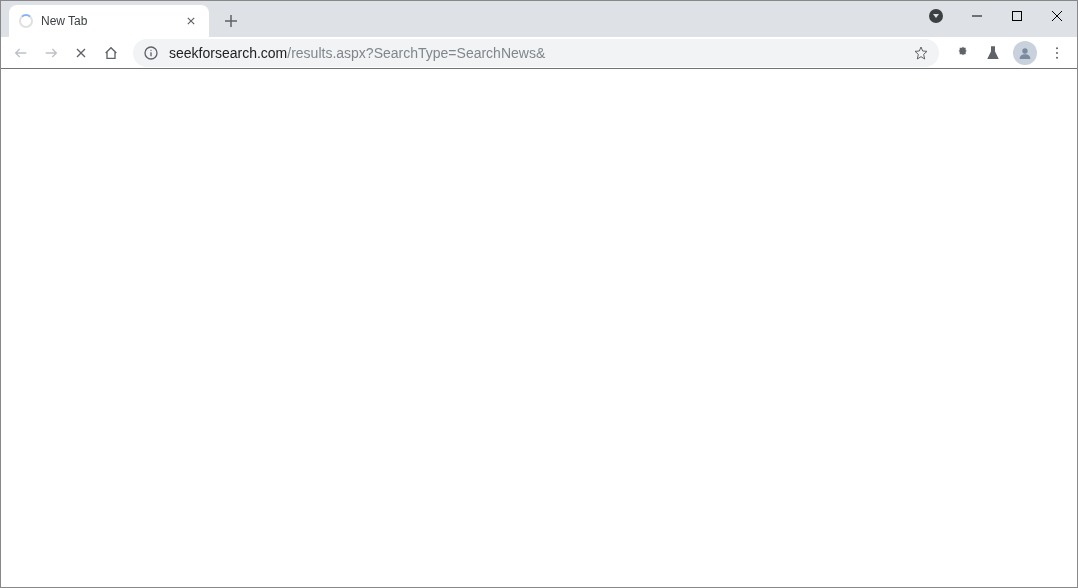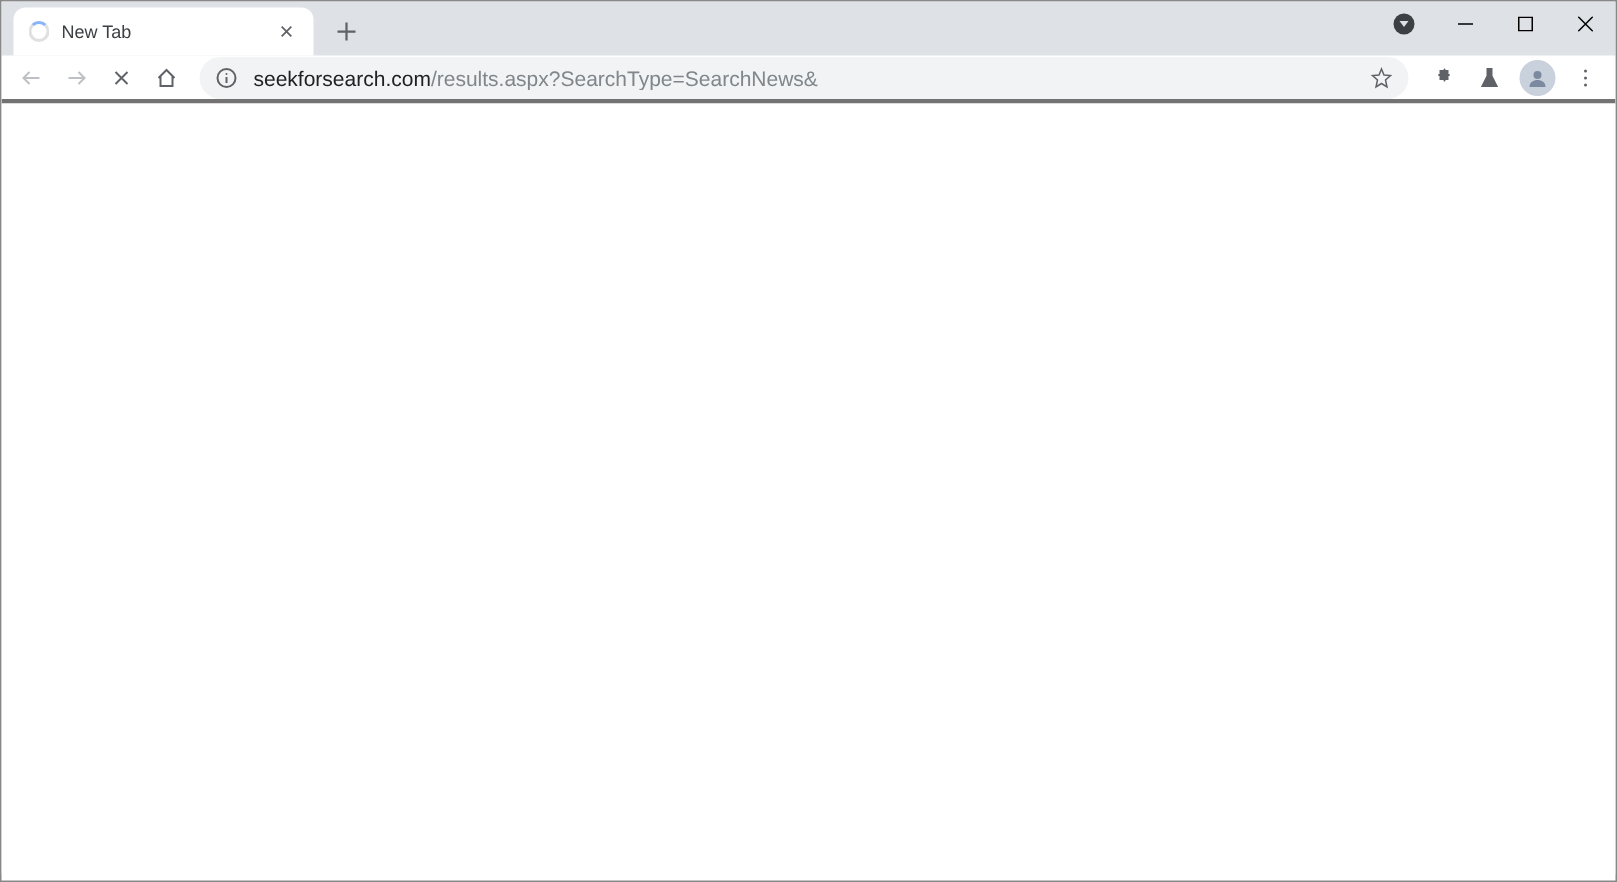--- a/index.html
+++ b/index.html
@@ -127,21 +127,21 @@
     .win-btn svg {
       width: 10px;
       height: 10px;
     }
     .toolbar {
       height: 32px;
       background: #fff;
       display: flex;
       align-items: center;
       padding: 0 6px;
-      border-bottom: 3px solid #737373;
+      border-bottom: 1px solid #737373;
       gap: 2px;
     }
     .nav-btn {
       width: 28px;
       height: 28px;
       display: flex;
       align-items: center;
       justify-content: center;
       border-radius: 50%;
       cursor: pointer;

